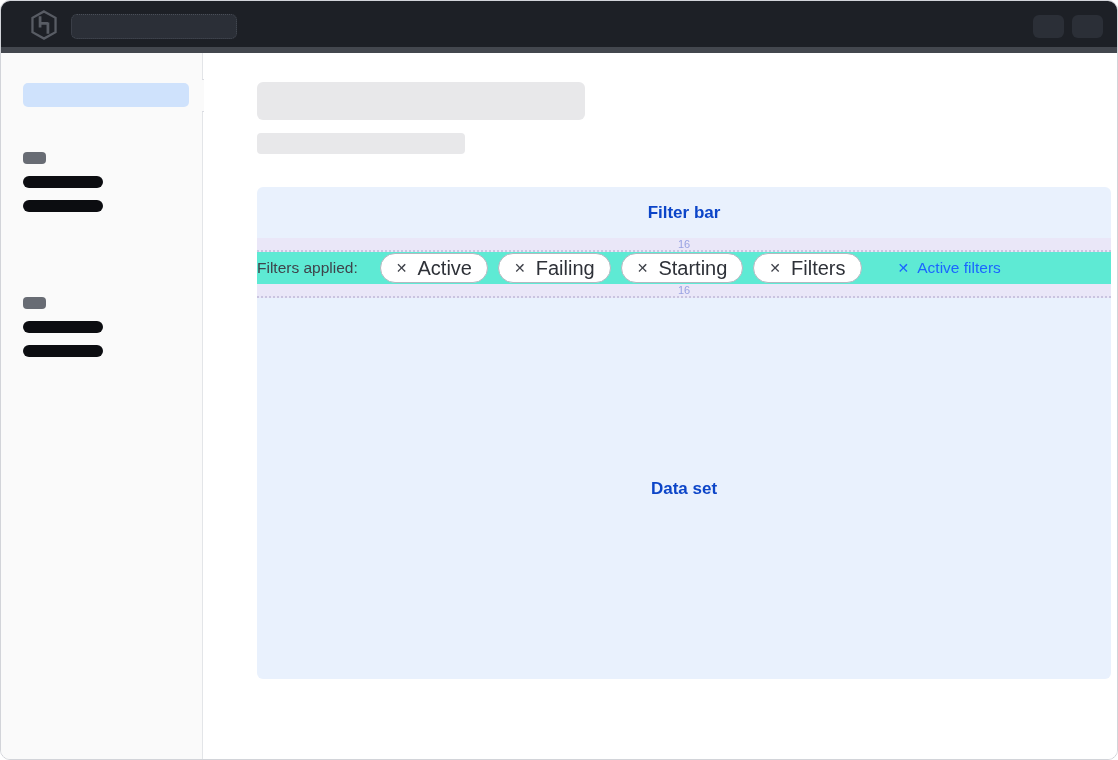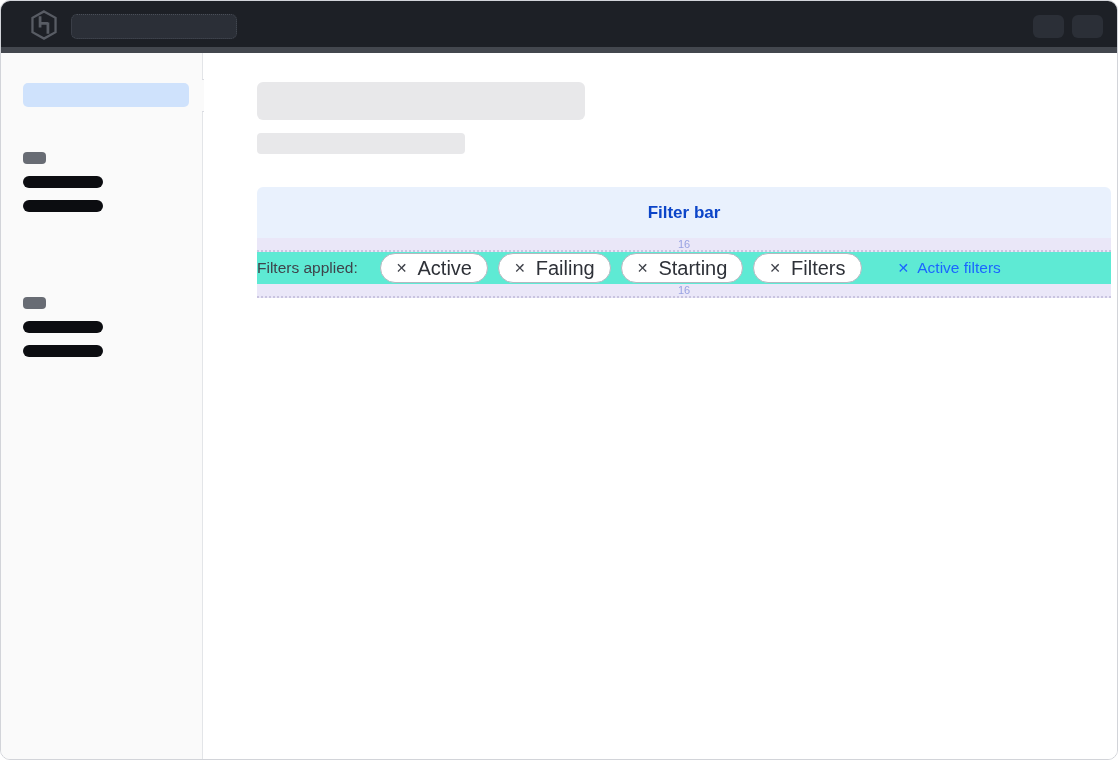--- a/index.html
+++ b/index.html
@@ -112,17 +112,20 @@
         <a class="clear">
           <span class="x">✕</span>
           <span class="clear-label">Active filters</span>
         </a>
       </div>
 
       <div class="spacing-strip">
         <span class="spacing-num">16</span>
       </div>
 
+      <div class="region dataset">
+        <span class="region-label">Data set</span>
+      </div>
 
     </div>
   </div>
 
 </div>
 
 </body></html>

